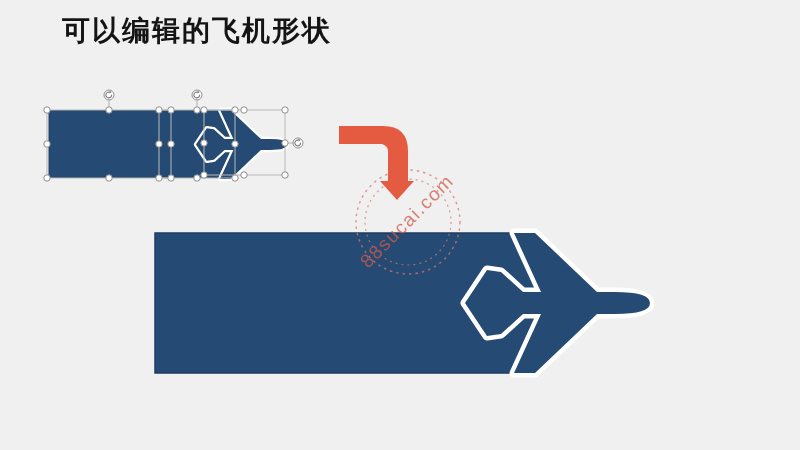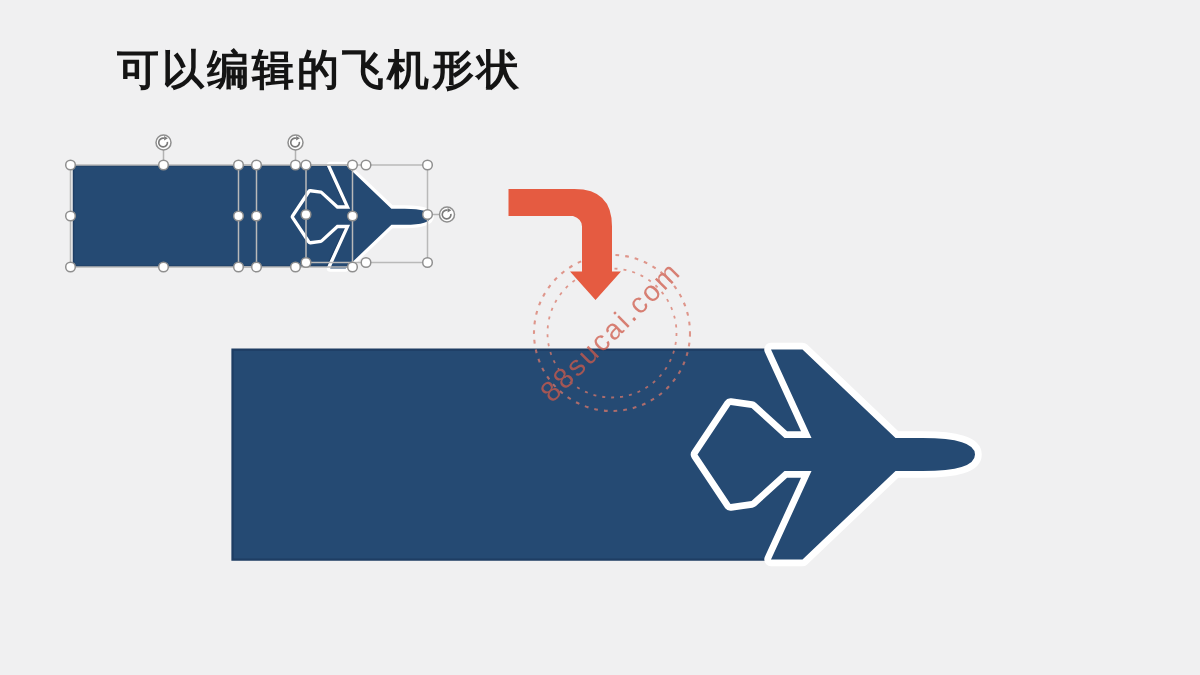--- a/index.html
+++ b/index.html
@@ -2,21 +2,21 @@
 <html><head>
 <meta charset="utf-8">
 <style>
   html,body{margin:0;padding:0;}
   body{
     width:800px;height:450px;position:relative;overflow:hidden;
     background:#f0f0f1;
     font-family:"Liberation Sans","DejaVu Sans",sans-serif;
   }
   .slide-title{
-    position:absolute;left:62px;top:12px;margin:16px;
+    position:absolute;left:62px;top:12px;margin:0;
     font-family:"Liberation Serif","DejaVu Serif",serif;
     font-size:28px;font-weight:700;letter-spacing:2px;color:#141414;
   }
   svg.canvas{position:absolute;left:0;top:0;}
   .handle{cursor:pointer;}
   .selbox{fill:none;stroke:#b9b9b9;stroke-width:1;}
   .stem{stroke:#b3b3b3;stroke-width:1;}
   .wmtext{
     font-family:"Liberation Sans","DejaVu Sans",sans-serif;
     font-size:19px;letter-spacing:1.5px;

